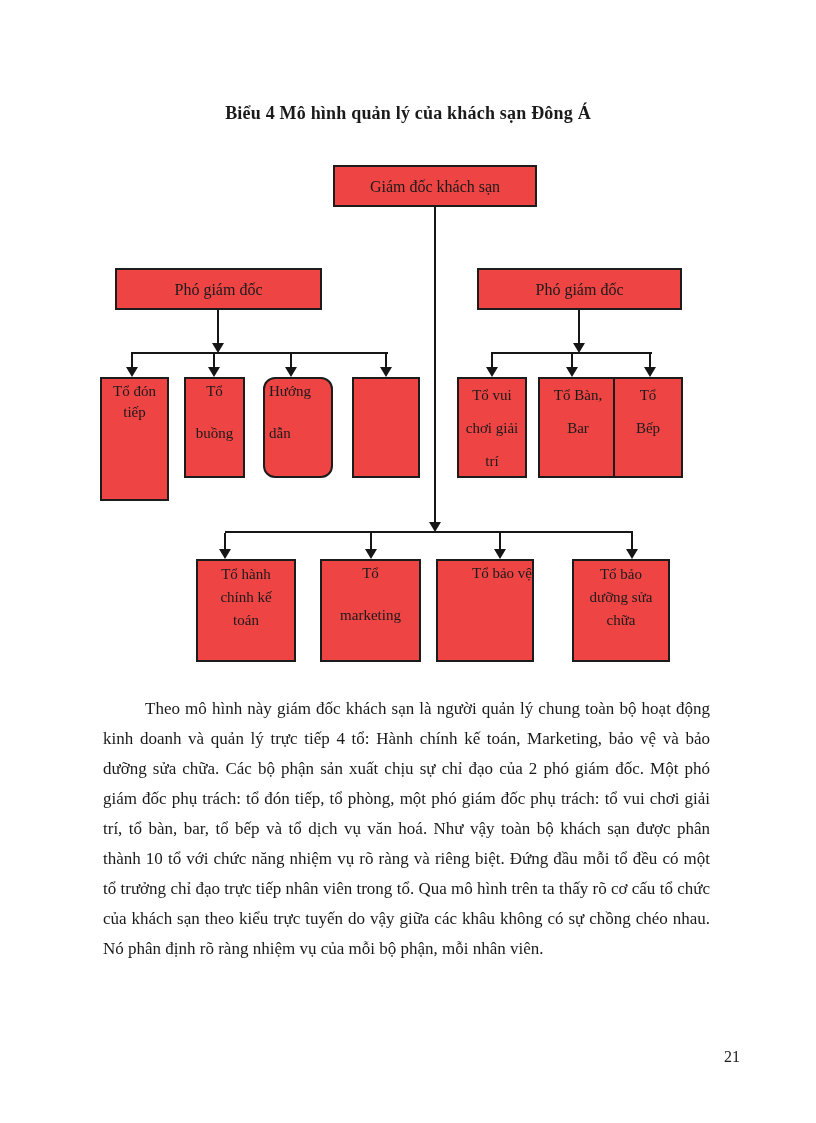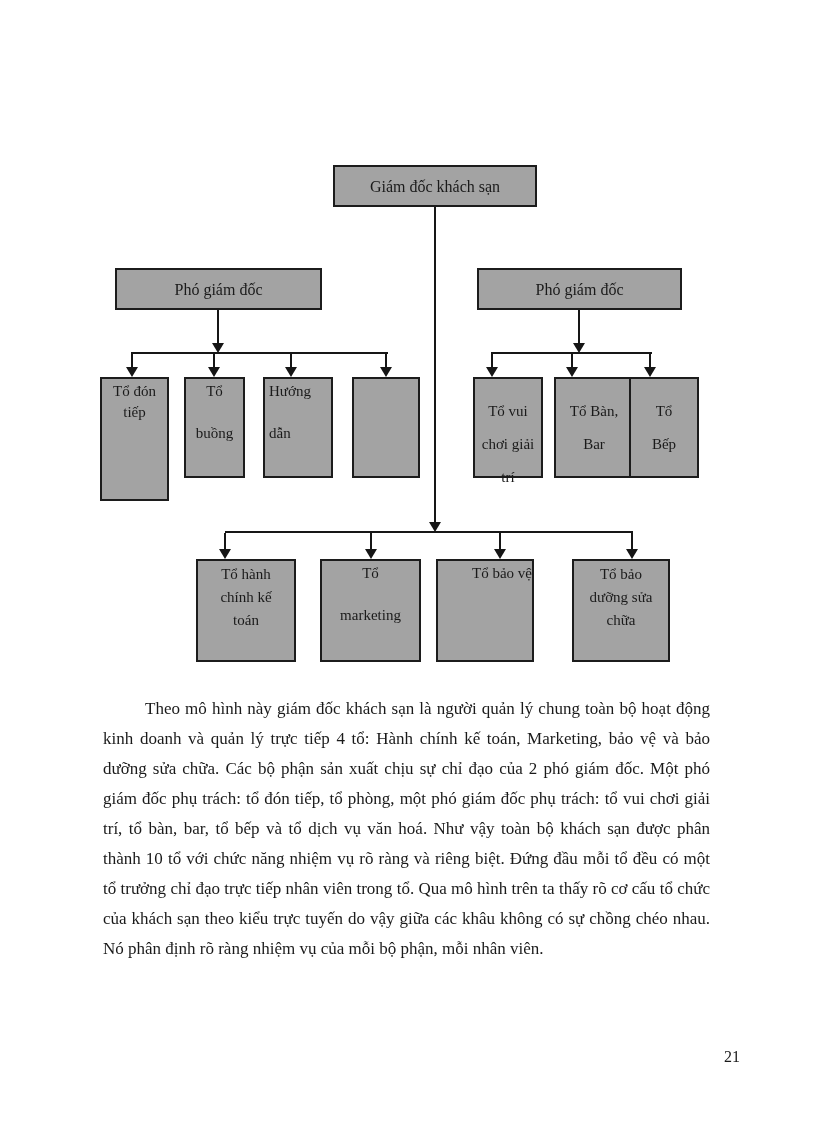--- a/index.html
+++ b/index.html
@@ -20,38 +20,38 @@
     text-align: center;
     font-size: 18px;
     font-weight: bold;
     margin: 0;
     letter-spacing: 0.2px;
   }
   
   .node {
     position: absolute;
     border: 2px solid #1c1c1c;
-    background: #a3a3a3;
+    background: #ef4444;
     box-sizing: border-box;
     text-align: center;
     font-size: 15px;
     line-height: 21px;
     white-space: pre-line;
     padding-top: 2px;
   }
   .bar-node {
     display: flex;
     align-items: center;
     justify-content: center;
     padding-top: 0;
     font-size: 16px;
   }
-  .spread { line-height: 33px; padding-top: 16px; margin-left: 16px; }
+  .spread { line-height: 33px; padding-top: 0; }
   .tight23 { line-height: 23px; }
-  .leftalign { text-align: left; padding-left: 4px; }
+  .leftalign { text-align: left; padding-left: 4px; border-radius: 12px; }
   .vline { position: absolute; width: 2px; background: #161616; }
   .hline { position: absolute; height: 2px; background: #161616; }
   .arrow-down {
     position: absolute;
     width: 0; height: 0;
     border-left: 6px solid transparent;
     border-right: 6px solid transparent;
     border-top: 10px solid #161616;
   }
   
@@ -70,20 +70,21 @@
     left: 676px; top: 1048px;
     font-size: 16px;
     margin-left: 48px;
   }
 </style>
 </head>
 <body>
 
 <div class="page">
 
+  <h1 class="doc-title">Biểu 4 Mô hình quản lý của khách sạn Đông Á</h1>
 
   <div>
 
     <div class="node bar-node" style="left:333px; top:165px; width:204px; height:42px;">Giám đốc khách sạn</div>
 
     <div class="vline" style="left:434px; top:207px; height:317px;"></div>
     <div class="arrow-down" style="left:429px; top:522px;"></div>
 
     <div class="node bar-node" style="left:115px; top:268px; width:207px; height:42px;">Phó giám đốc</div>
     <div class="node bar-node" style="left:477px; top:268px; width:205px; height:42px;">Phó giám đốc</div>

